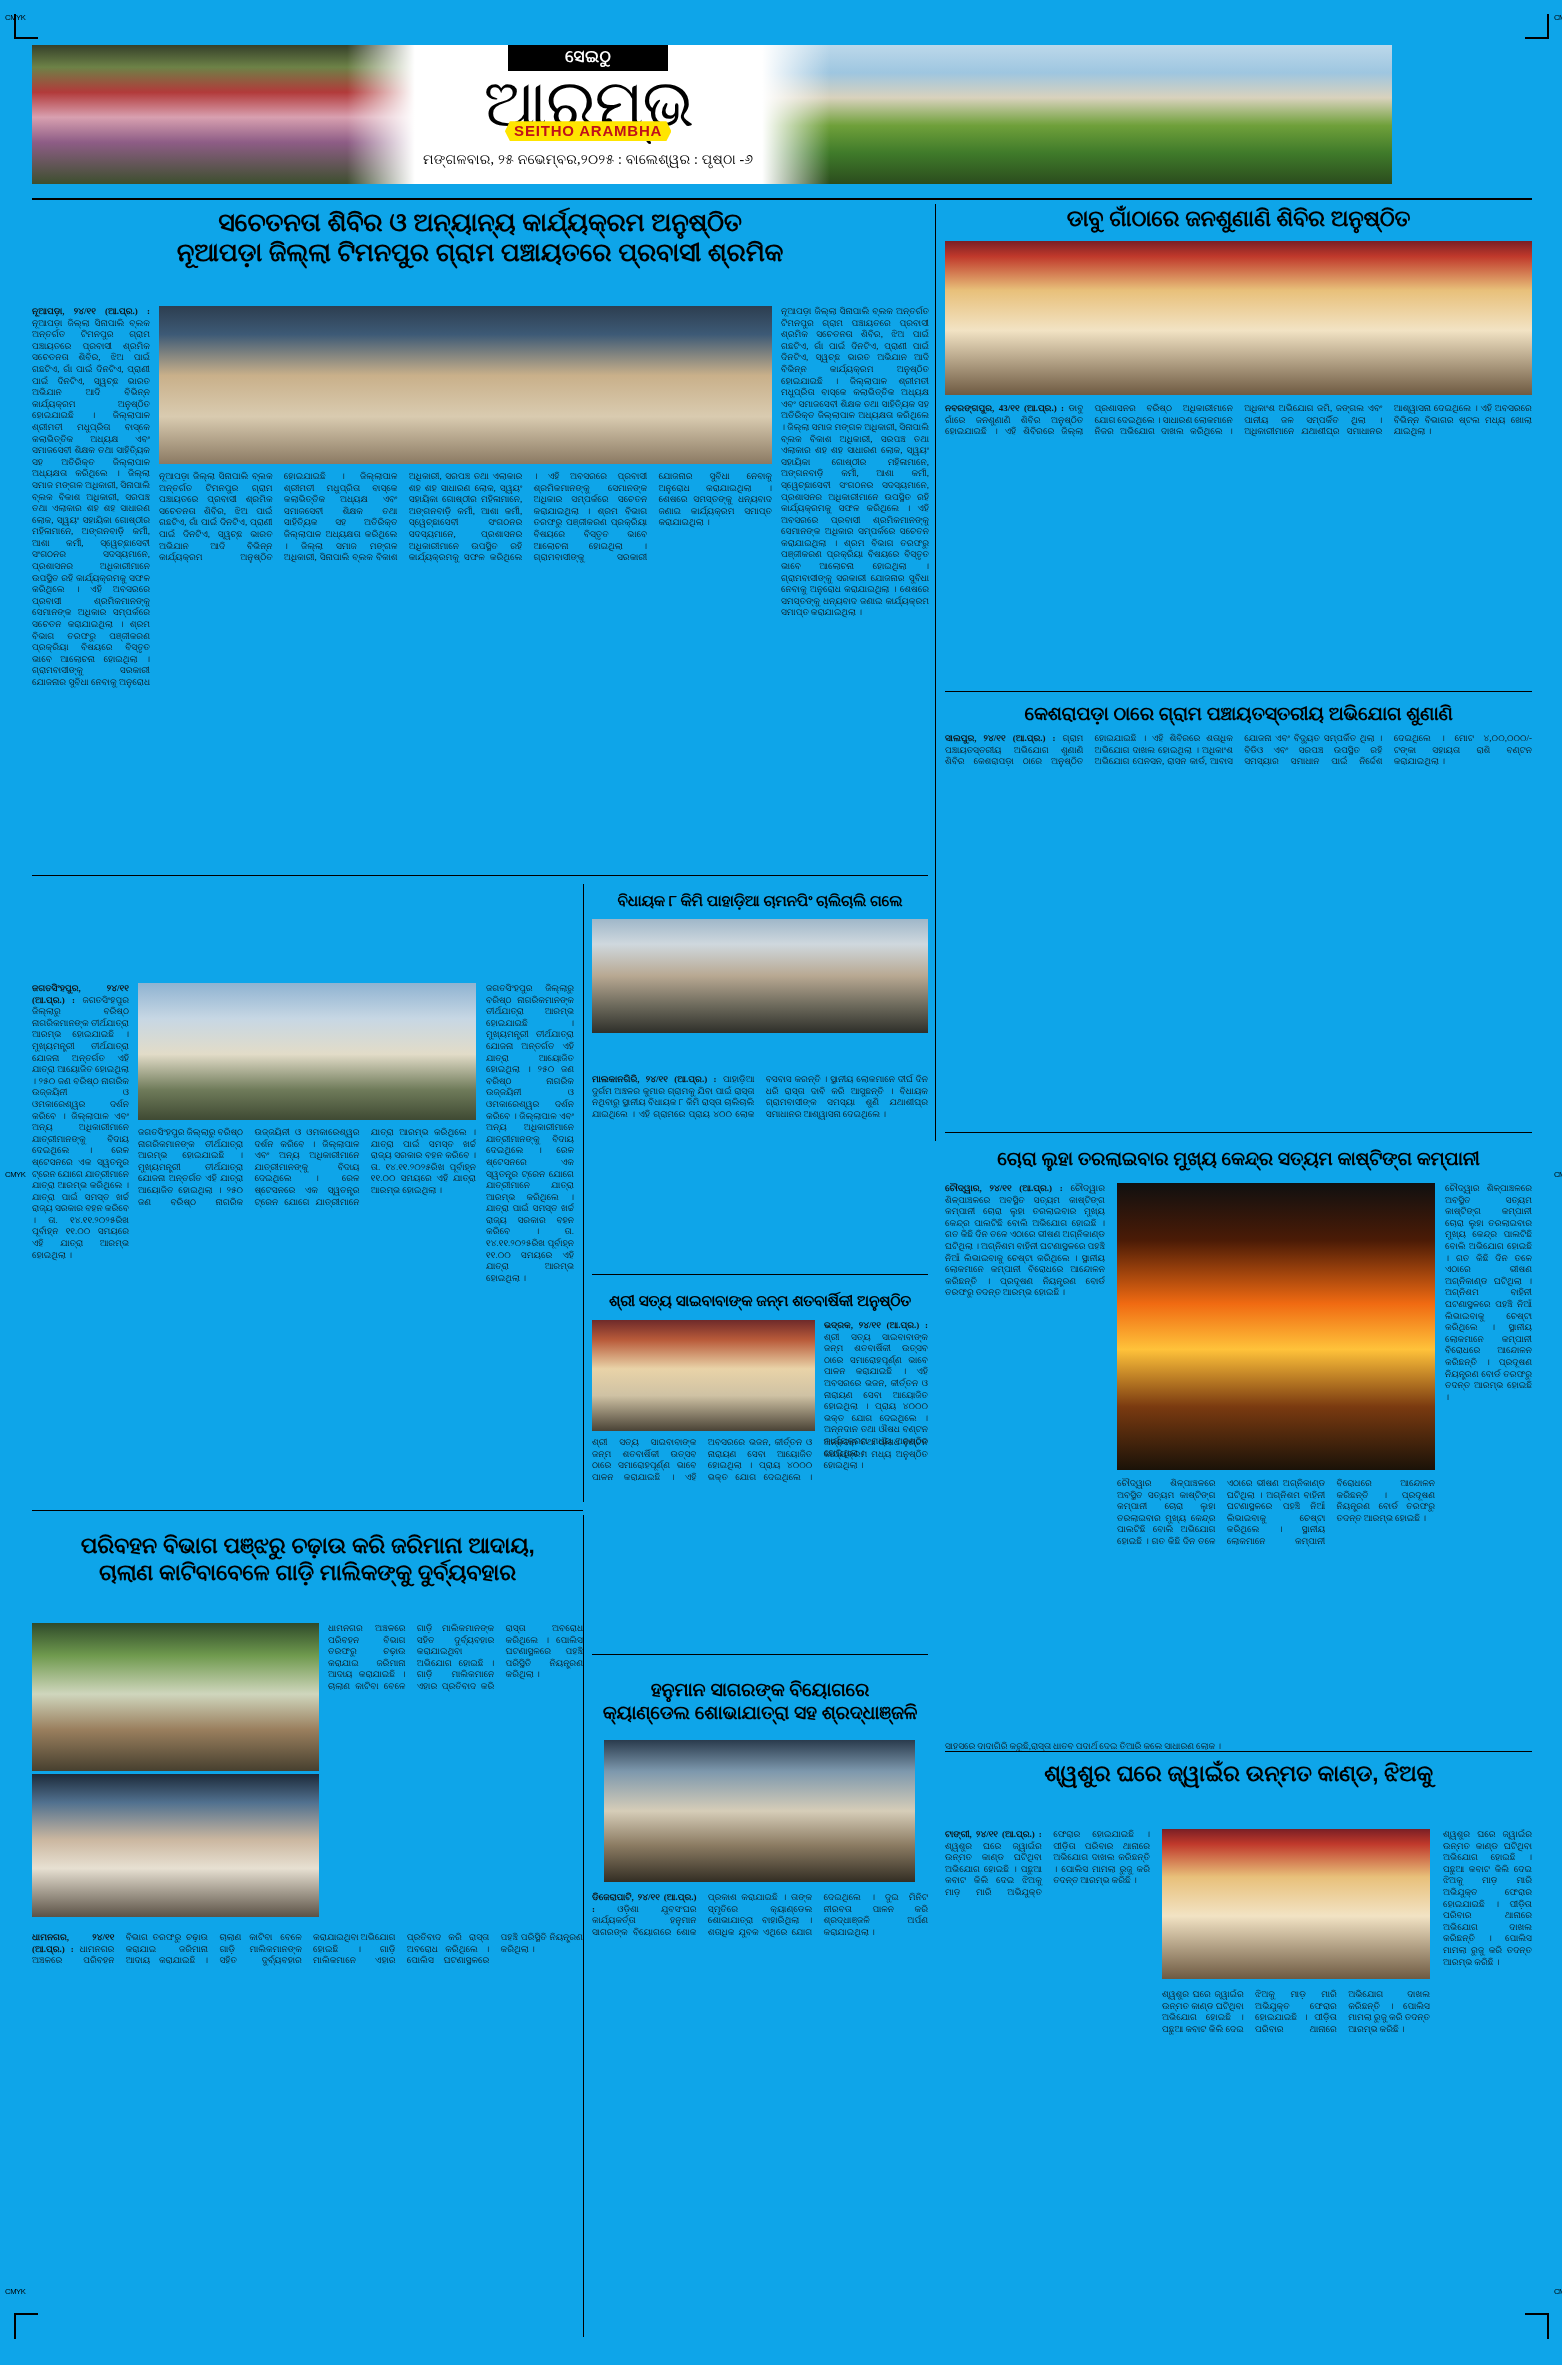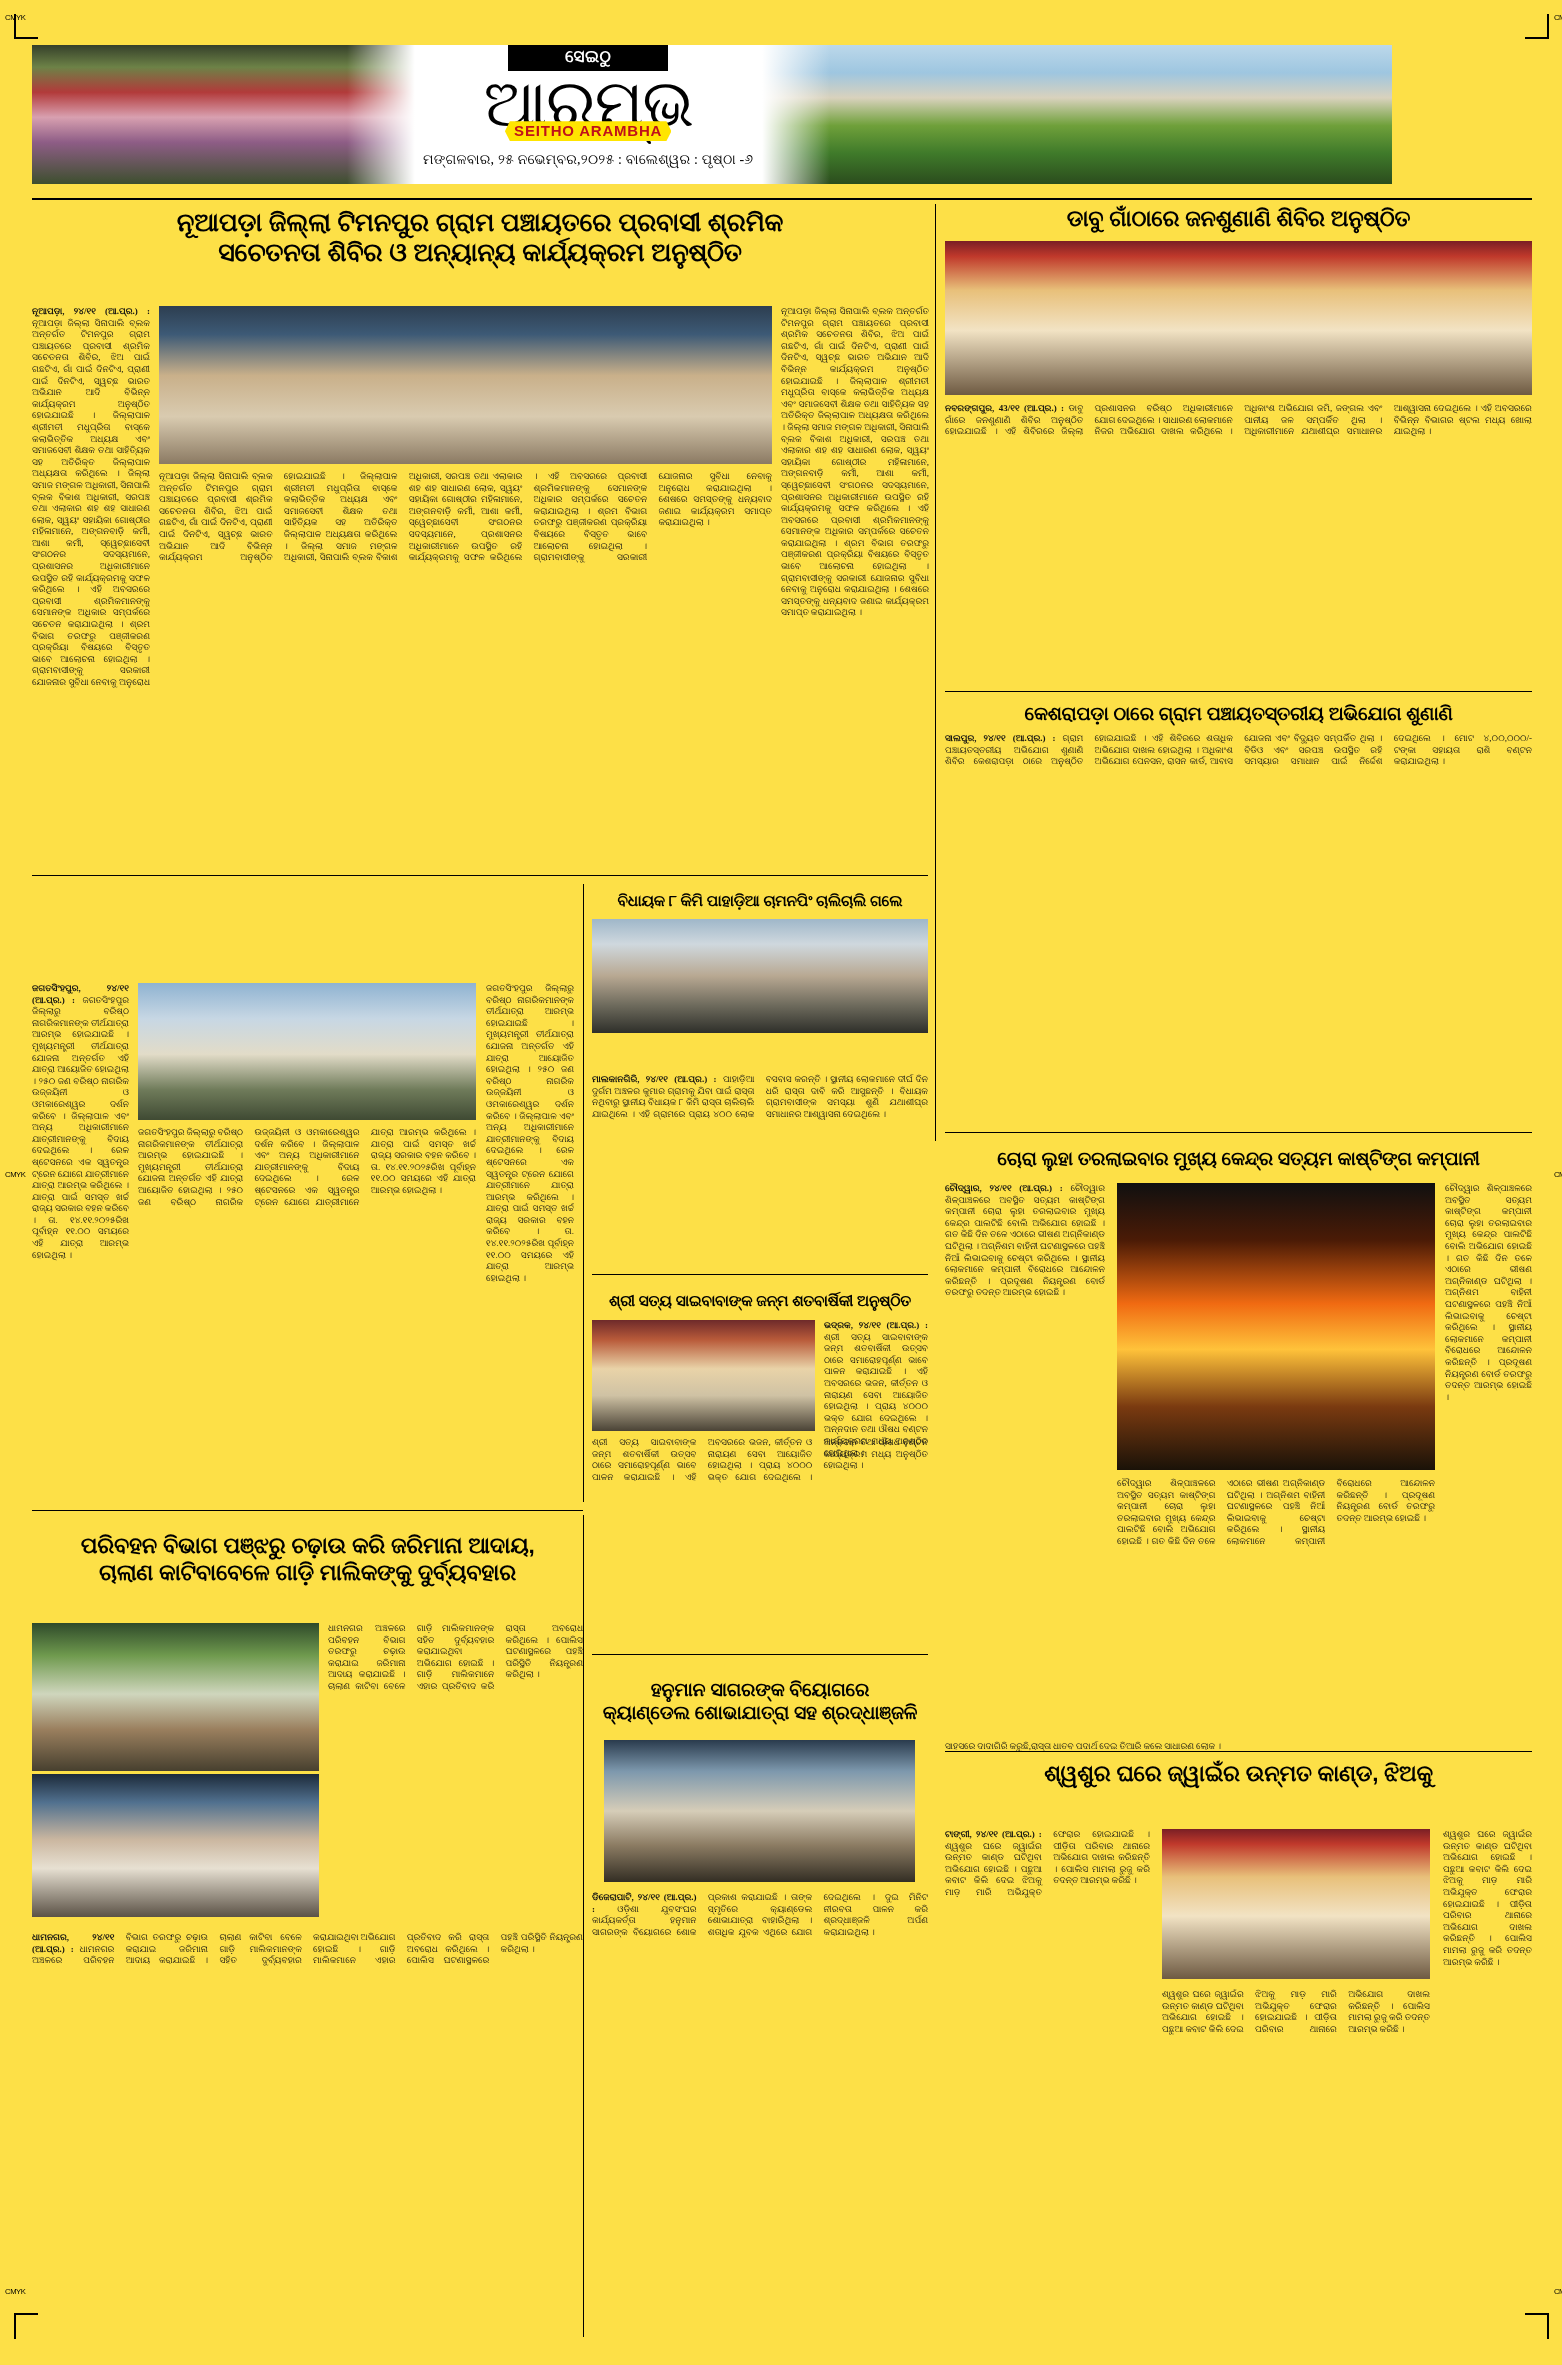--- a/index.html
+++ b/index.html
@@ -4,21 +4,21 @@
 <style>
   * { box-sizing: border-box; margin: 0; padding: 0; }
   html, body {
     width: 1563px; height: 2366px;
     background: #ffffff;
     font-family: "Liberation Serif", "DejaVu Serif", serif;
   }
   .page {
     position: relative;
     width: 1563px; height: 2366px;
-    background: #fde047;
+    background: #0ea5e9;
     overflow: hidden;
   }
 
   
   .crop { position: absolute; background: #000; }
   .crop-v { width: 1.5px; height: 23.6px; }
   .crop-h { width: 23.6px; height: 1.5px; }
   .crop-lbl {
     position: absolute; font-size: 7.7px; color: #000;
     font-family: "Liberation Sans", sans-serif; letter-spacing: -0.5px;
@@ -174,22 +174,22 @@
     <div class="mh-photo mh-photo-right ph-mh2">
       <div class="mh-fade-r"></div>
     </div>
   </div>
 
   <div class="block" style="left:32px; top:198px; width:1500px;">
     <div class="rule rule-thick"></div>
   </div>
 
   <div class="block" style="left:32px; top:207px; width:896px;">
+    <div class="hl hl-xl">ସଚେତନତା ଶିବିର ଓ ଅନ୍ୟାନ୍ୟ କାର୍ଯ୍ୟକ୍ରମ ଅନୁଷ୍ଠିତ</div>
     <div class="hl hl-xl">ନୂଆପଡ଼ା ଜିଲ୍ଲା ଟିମନପୁର ଗ୍ରାମ ପଞ୍ଚାୟତରେ ପ୍ରବାସୀ ଶ୍ରମିକ</div>
-    <div class="hl hl-xl">ସଚେତନତା ଶିବିର ଓ ଅନ୍ୟାନ୍ୟ କାର୍ଯ୍ୟକ୍ରମ ଅନୁଷ୍ଠିତ</div>
   </div>
 
   <div class="block photo ph-a" style="left:159px; top:306px; width:613px; height:158px;"></div>
 
   <div class="block col-text" style="left:32px; top:306px; width:118px; height:384px; overflow:hidden;">
     <b>ନୂଆପଡ଼ା, ୨୪/୧୧ (ଆ.ପ୍ର.) :</b>
     <span>ନୂଆପଡ଼ା ଜିଲ୍ଲା ସିନାପାଲି ବ୍ଲକ ଅନ୍ତର୍ଗତ ଟିମନପୁର ଗ୍ରାମ ପଞ୍ଚାୟତରେ ପ୍ରବାସୀ ଶ୍ରମିକ ସଚେତନତା ଶିବିର, ଝିଅ ପାଇଁ ଗଛଟିଏ, ଗାଁ ପାଇଁ ଦିନଟିଏ, ପ୍ରାଣୀ ପାଇଁ ଦିନଟିଏ, ସ୍ୱଚ୍ଛ ଭାରତ ଅଭିଯାନ ଆଦି ବିଭିନ୍ନ କାର୍ଯ୍ୟକ୍ରମ ଅନୁଷ୍ଠିତ ହୋଇଯାଇଛି । ଜିଲ୍ଲାପାଳ ଶ୍ରୀମତୀ ମଧୁପ୍ରିତା ବାସ୍କେ କଲାଭିତ୍ତିକ ଅଧ୍ୟକ୍ଷ ଏବଂ ସମାଜସେବୀ ଶିକ୍ଷକ ତଥା ସାହିତ୍ୟିକ ସହ ଅତିରିକ୍ତ ଜିଲ୍ଲାପାଳ ଅଧ୍ୟକ୍ଷତା କରିଥିଲେ । ଜିଲ୍ଲା ସମାଜ ମଙ୍ଗଳ ଅଧିକାରୀ, ସିନାପାଲି ବ୍ଲକ ବିକାଶ ଅଧିକାରୀ, ସରପଞ୍ଚ ତଥା ଏଲାକାର ଶହ ଶହ ସାଧାରଣ ଲୋକ, ସ୍ୱୟଂ ସହାୟିକା ଗୋଷ୍ଠୀର ମହିଳାମାନେ, ଅଙ୍ଗନବାଡ଼ି କର୍ମୀ, ଆଶା କର୍ମୀ, ସ୍ୱେଚ୍ଛାସେବୀ ସଂଗଠନର ସଦସ୍ୟମାନେ, ପ୍ରଶାସନର ଅଧିକାରୀମାନେ ଉପସ୍ଥିତ ରହି କାର୍ଯ୍ୟକ୍ରମକୁ ସଫଳ କରିଥିଲେ । ଏହି ଅବସରରେ ପ୍ରବାସୀ ଶ୍ରମିକମାନଙ୍କୁ ସେମାନଙ୍କ ଅଧିକାର ସମ୍ପର୍କରେ ସଚେତନ କରାଯାଇଥିଲା । ଶ୍ରମ ବିଭାଗ ତରଫରୁ ପଞ୍ଜୀକରଣ ପ୍ରକ୍ରିୟା ବିଷୟରେ ବିସ୍ତୃତ ଭାବେ ଆଲୋଚନା ହୋଇଥିଲା । ଗ୍ରାମବାସୀଙ୍କୁ ସରକାରୀ ଯୋଜନାର ସୁବିଧା ନେବାକୁ ଅନୁରୋଧ କରାଯାଇଥିଲା । ଶେଷରେ ସମସ୍ତଙ୍କୁ ଧନ୍ୟବାଦ ଜଣାଇ କାର୍ଯ୍ୟକ୍ରମ ସମାପ୍ତ କରାଯାଇଥିଲା ।</span>
   </div>
 
   <div class="block col-text" style="left:781px; top:306px; width:148px; height:384px; overflow:hidden;">

